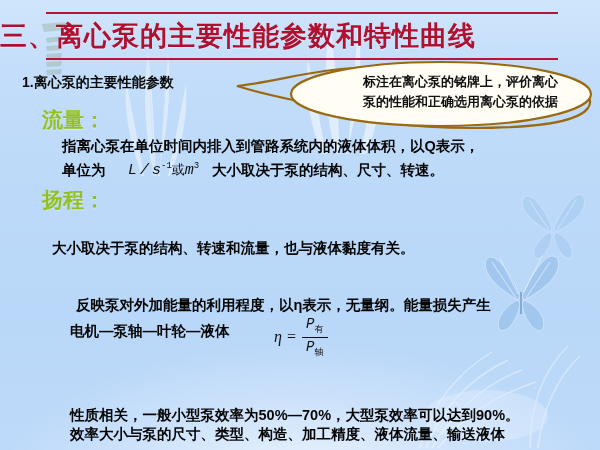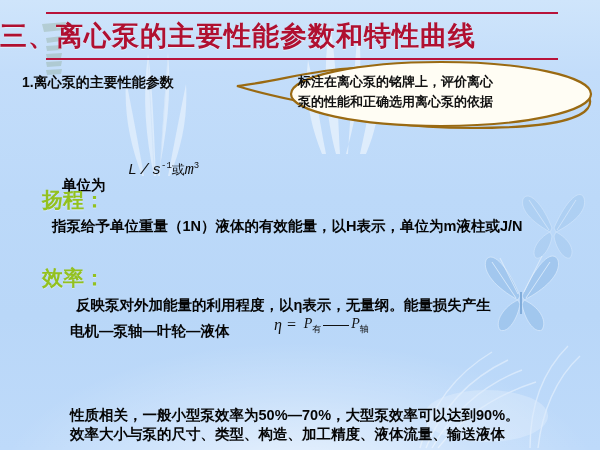--- a/index.html
+++ b/index.html
@@ -109,23 +109,24 @@
     display: inline-flex;
     align-items: center;
     font-family: "Liberation Serif", "DejaVu Serif", serif;
     font-style: italic;
     font-size: 16px;
     color: #111;
   }
   .frac .eq { margin: 0 5px 0 4px; }
   .frac .stack {
     display: inline-flex;
-    flex-direction: row;
+    flex-direction: column;
     align-items: center;
     line-height: 1;
+    font-family: Liberation Mono, monospace;
   }
   .frac .num, .frac .den {
     font-size: 14px;
     padding: 1px 2px;
   }
   .frac .bar {
     width: 26px;
     height: 1.3px;
     background: #111;
     margin: 1px 0;
@@ -143,21 +144,21 @@
     top: 58px;
     width: 362px;
     height: 72px;
   }
   .callout svg { display: block; }
   .callout-text {
     position: absolute;
     left: 62px;
     top: 14px;
     width: 260px;
-    text-align: left;
+    text-align: right;
     font-family: "Liberation Sans", sans-serif;
     font-size: 13px;
     font-weight: 700;
     color: #111;
     line-height: 20px;
   }
 </style>
 </head>
 <body>
 
@@ -265,36 +266,38 @@
                C 344 22 360 38 352 50 C 342 64 300 70 236 70
                C 172 70 120 62 96 52 C 74 44 40 40 1 28 Z" fill="none" stroke="#9a6a12" stroke-width="2.2"></path>
       <ellipse cx="205" cy="36" rx="150" ry="32" fill="#fffdf4" stroke="#9a6a12" stroke-width="2.2"></ellipse>
     </svg>
     <div class="callout-text">
       <div>标注在离心泵的铭牌上，评价离心</div>
       <div>泵的性能和正确选用离心泵的依据</div>
     </div>
   </div>
 
-
-
-  <div class="para" style="left:62px; top:174px;">单位为</div>
+  <div class="kw" style="left:42px; top:106px;">流量：</div>
+
+  <div class="para" style="left:62px; top:135px;">指离心泵在单位时间内排入到管路系统内的液体体积，以Q表示，</div>
+
+  <div class="para" style="left:62px; top:159px;">单位为</div>
 
   <div style="position:absolute; left:128px; top:160px;">
     <span class="math">
       L / s<span class="sup">-1</span><span class="cn">或</span>m<span class="sup">3</span>
     </span>
   </div>
 
+  <div class="para" style="left:212px; top:159px;">大小取决于泵的结构、尺寸、转速。</div>
 
   <div class="kw" style="left:42px; top:186px;">扬程：</div>
 
-  <div class="para" style="left:52px; top:215px;">指泵给予单位重量（1N）液体的有效能量，以H表示，单位为m液柱或J/N</div>
-
-  <div class="kw" style="left:42px; top:264px;">效率：</div>
+  <div class="para" style="left:52px; top:237px;">大小取决于泵的结构、转速和流量，也与液体黏度有关。</div>
+
 
   <div class="para" style="left:76px; top:294px;">反映泵对外加能量的利用程度，以η表示，无量纲。能量损失产生</div>
   <div class="para" style="left:70px; top:320px;">电机—泵轴—叶轮—液体</div>
 
   <div class="frac" style="left:274px; top:316px;">
     <span>η</span>
     <span class="eq">=</span>
     <span class="stack">
       <span class="num"><span>P</span><span class="sub">有</span></span>
       <span class="bar"></span>

